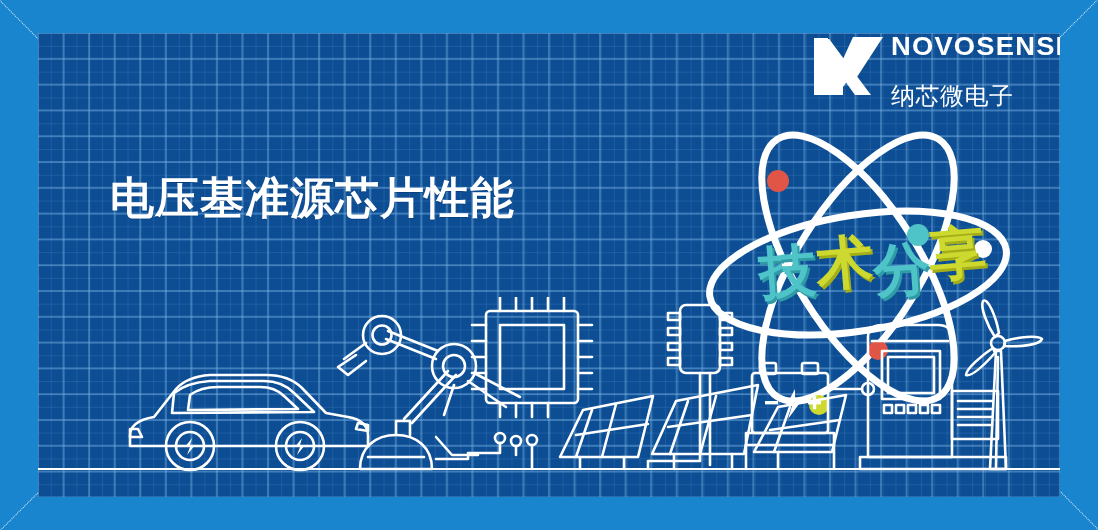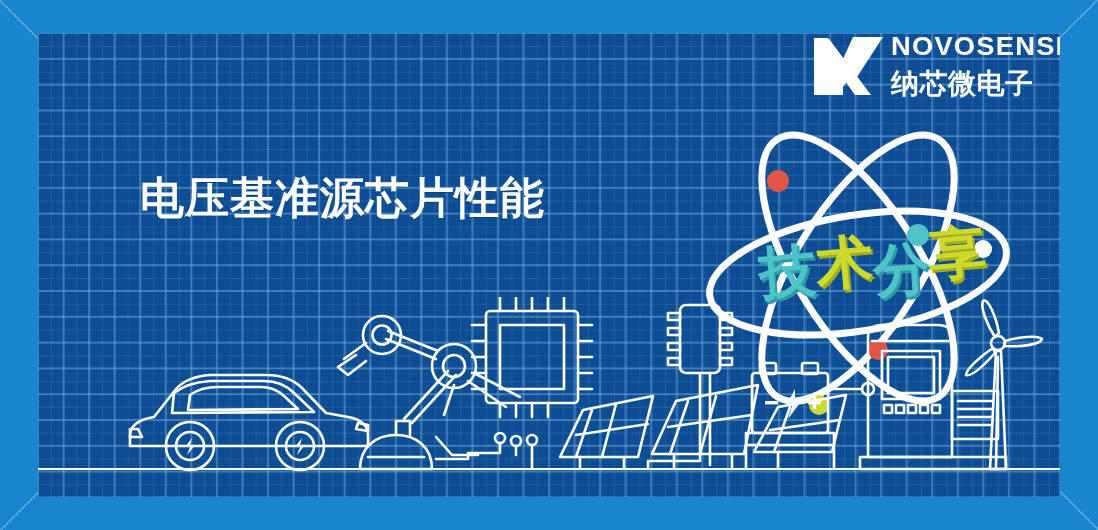--- a/index.html
+++ b/index.html
@@ -51,28 +51,28 @@
   #logo { position:absolute; left:775px; top:-2px; width:250px; height:80px; }
   #logo-mark { position:absolute; left:0; top:4px; width:72px; height:62px; }
   #logo-text { position:absolute; left:78px; top:0px; width:172px; }
   #logo-word {
     font-size:26.5px; font-weight:bold; color:#fff; letter-spacing:1.2px;
     line-height:30px; white-space:nowrap;
     font-family:"Liberation Sans", sans-serif;
     transform:scaleX(1.03); transform-origin:left center;
   }
   #logo-cn {
-    font-size:28px; font-weight:bold; color:#fff; line-height:32px;
-    letter-spacing:0.5px; white-space:nowrap; margin-top:7px;
+    font-size:24px; font-weight:normal; color:#fff; line-height:32px;
+    letter-spacing:0.5px; white-space:nowrap; margin-top:19px;
     font-family:"DejaVu Sans", sans-serif;
   }
 
   
   #headline {
-    position:absolute; left:102px; top:138px; width:620px;
+    position:absolute; left:72px; top:138px; width:620px;
   }
   #headline .line {
     color:#fff; font-weight:bold; font-size:44px; line-height:53px;
     letter-spacing:1px; white-space:nowrap;
     font-family:"DejaVu Sans", sans-serif;
     text-shadow:0 1px 0 rgba(0,40,90,.35);
   }
 
   
   #atom { position:absolute; left:650px; top:70px; width:340px; height:330px; }

